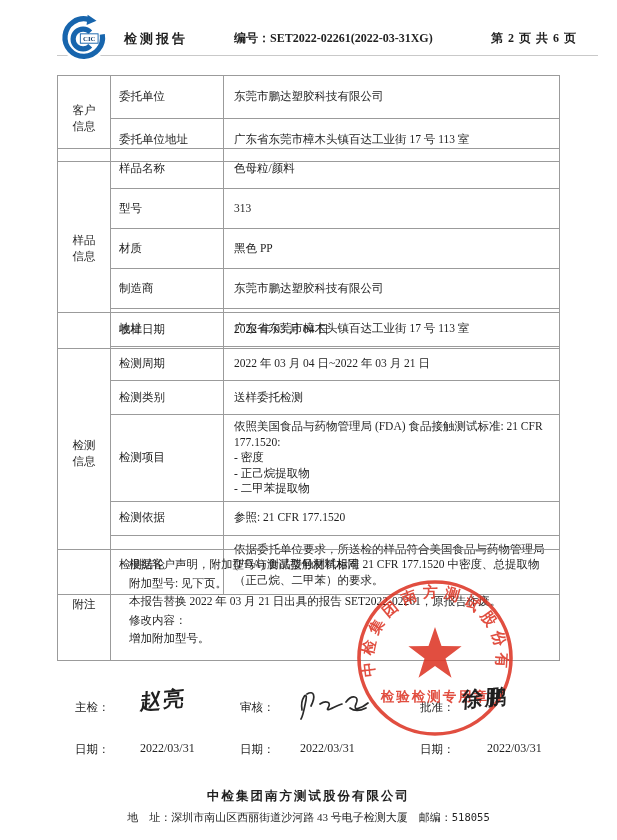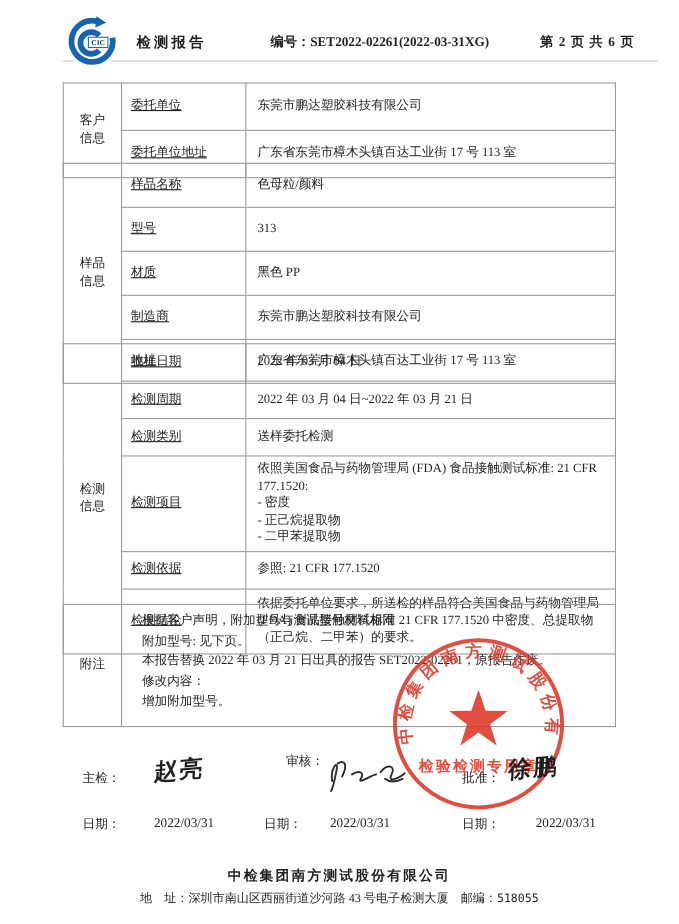--- a/index.html
+++ b/index.html
@@ -4,27 +4,27 @@
 <style>
   html,body{margin:0;padding:0;background:#ffffff;}
   .page{
     position:relative;width:613px;height:840px;background:#fff;overflow:hidden;
     font-family:"Liberation Serif","DejaVu Serif",serif;color:#1f1f1f;
   }
   
   .header-rule{position:absolute;left:57px;width:541px;top:55px;height:1px;background:#c9c9c9;}
   .logo{position:absolute;left:60px;top:14px;width:48px;height:48px;z-index:3;}
   .report-title{position:absolute;left:124px;top:30px;font-size:13px;font-weight:bold;letter-spacing:3px;}
-  .report-no{position:absolute;left:246px;top:30px;font-size:12px;font-weight:bold;}
+  .report-no{position:absolute;left:234px;top:30px;font-size:12px;font-weight:bold;}
   .page-ind{position:absolute;left:491px;top:30px;font-size:12px;font-weight:bold;letter-spacing:1px;}
   
   .info-table{position:absolute;left:57px;width:503px;border-collapse:collapse;table-layout:fixed;}
   .info-table td{border:1px solid #9b9b9b;font-size:11.5px;line-height:15.5px;vertical-align:middle;}
   .c1{width:50px;text-align:center;white-space:pre-line;line-height:20px;}
-  .c2{width:96px;padding:4px 8px;text-decoration:underline;}
+  .c2{width:96px;padding:4px 8px;}
   .c3{padding:4px 10px;}
   .pre{white-space:pre-line;}
   .t1{top:75px;}  .t1 td{height:34px;}
   .t2{top:148px;} .t2 td{height:31px;}
   .t3{top:312px;} .t3 tr.single td{height:25px;}
   .t4{top:549px;}
   .t4 .note{padding:5px 18px;line-height:18.5px;white-space:pre-line;height:100px;vertical-align:top;}
   
   .stamp{position:absolute;left:352px;top:577px;width:166px;height:166px;opacity:.88;z-index:5;pointer-events:none;}
   
@@ -158,21 +158,21 @@
     <text font-size="15" font-weight="bold" fill="#dd3626" letter-spacing="5.5" font-family="'Liberation Serif','DejaVu Serif',serif">
       <textPath href="#ringPath" startOffset="2">中检集团南方测试股份有限公司</textPath>
     </text>
     <polygon fill="#dd3626" points="83,50 89.5,69.1 109.6,69.3 93.5,81.4 99.5,100.7 83,89 66.5,100.7 72.5,81.4 56.4,69.3 76.5,69.1"></polygon>
     <text x="83" y="124" font-size="13.5" font-weight="bold" fill="#dd3626" text-anchor="middle" letter-spacing="2" font-family="'Liberation Serif','DejaVu Serif',serif">检验检测专用章</text>
   </svg>
 
   <div class="sig-label" style="left:75px;top:700px;">主检：</div>
   <div class="hand" style="left:140px;top:686px;">赵亮</div>
 
-  <div class="sig-label" style="left:240px;top:684px;margin-left:20px;">审核：</div>
+  <div class="sig-label" style="left:240px;top:700px;">审核：</div>
   <svg class="squiggle" style="left:292px;top:686px;" width="86" height="36" viewBox="0 0 86 36">
     <path d="M10,24 C8,12 16,4 14,14 C12,24 11,30 9,33 M15,8 C22,4 24,10 19,20 M28,18 C34,14 40,16 36,22 C33,27 43,20 50,18 M54,16 C60,8 68,10 64,18 C60,26 70,22 76,17 M58,22 C63,26 70,24 74,22" fill="none" stroke="#2a2a2a" stroke-width="1.7" stroke-linecap="round"></path>
   </svg>
 
   <div class="sig-label" style="left:420px;top:700px;">批准：</div>
   <div class="hand" style="left:462px;top:684px;">徐鹏</div>
 
   <div class="date-label" style="left:75px;top:742px;">日期：</div>
   <div class="date-val" style="left:140px;top:741px;">2022/03/31</div>
   <div class="date-label" style="left:240px;top:742px;">日期：</div>

